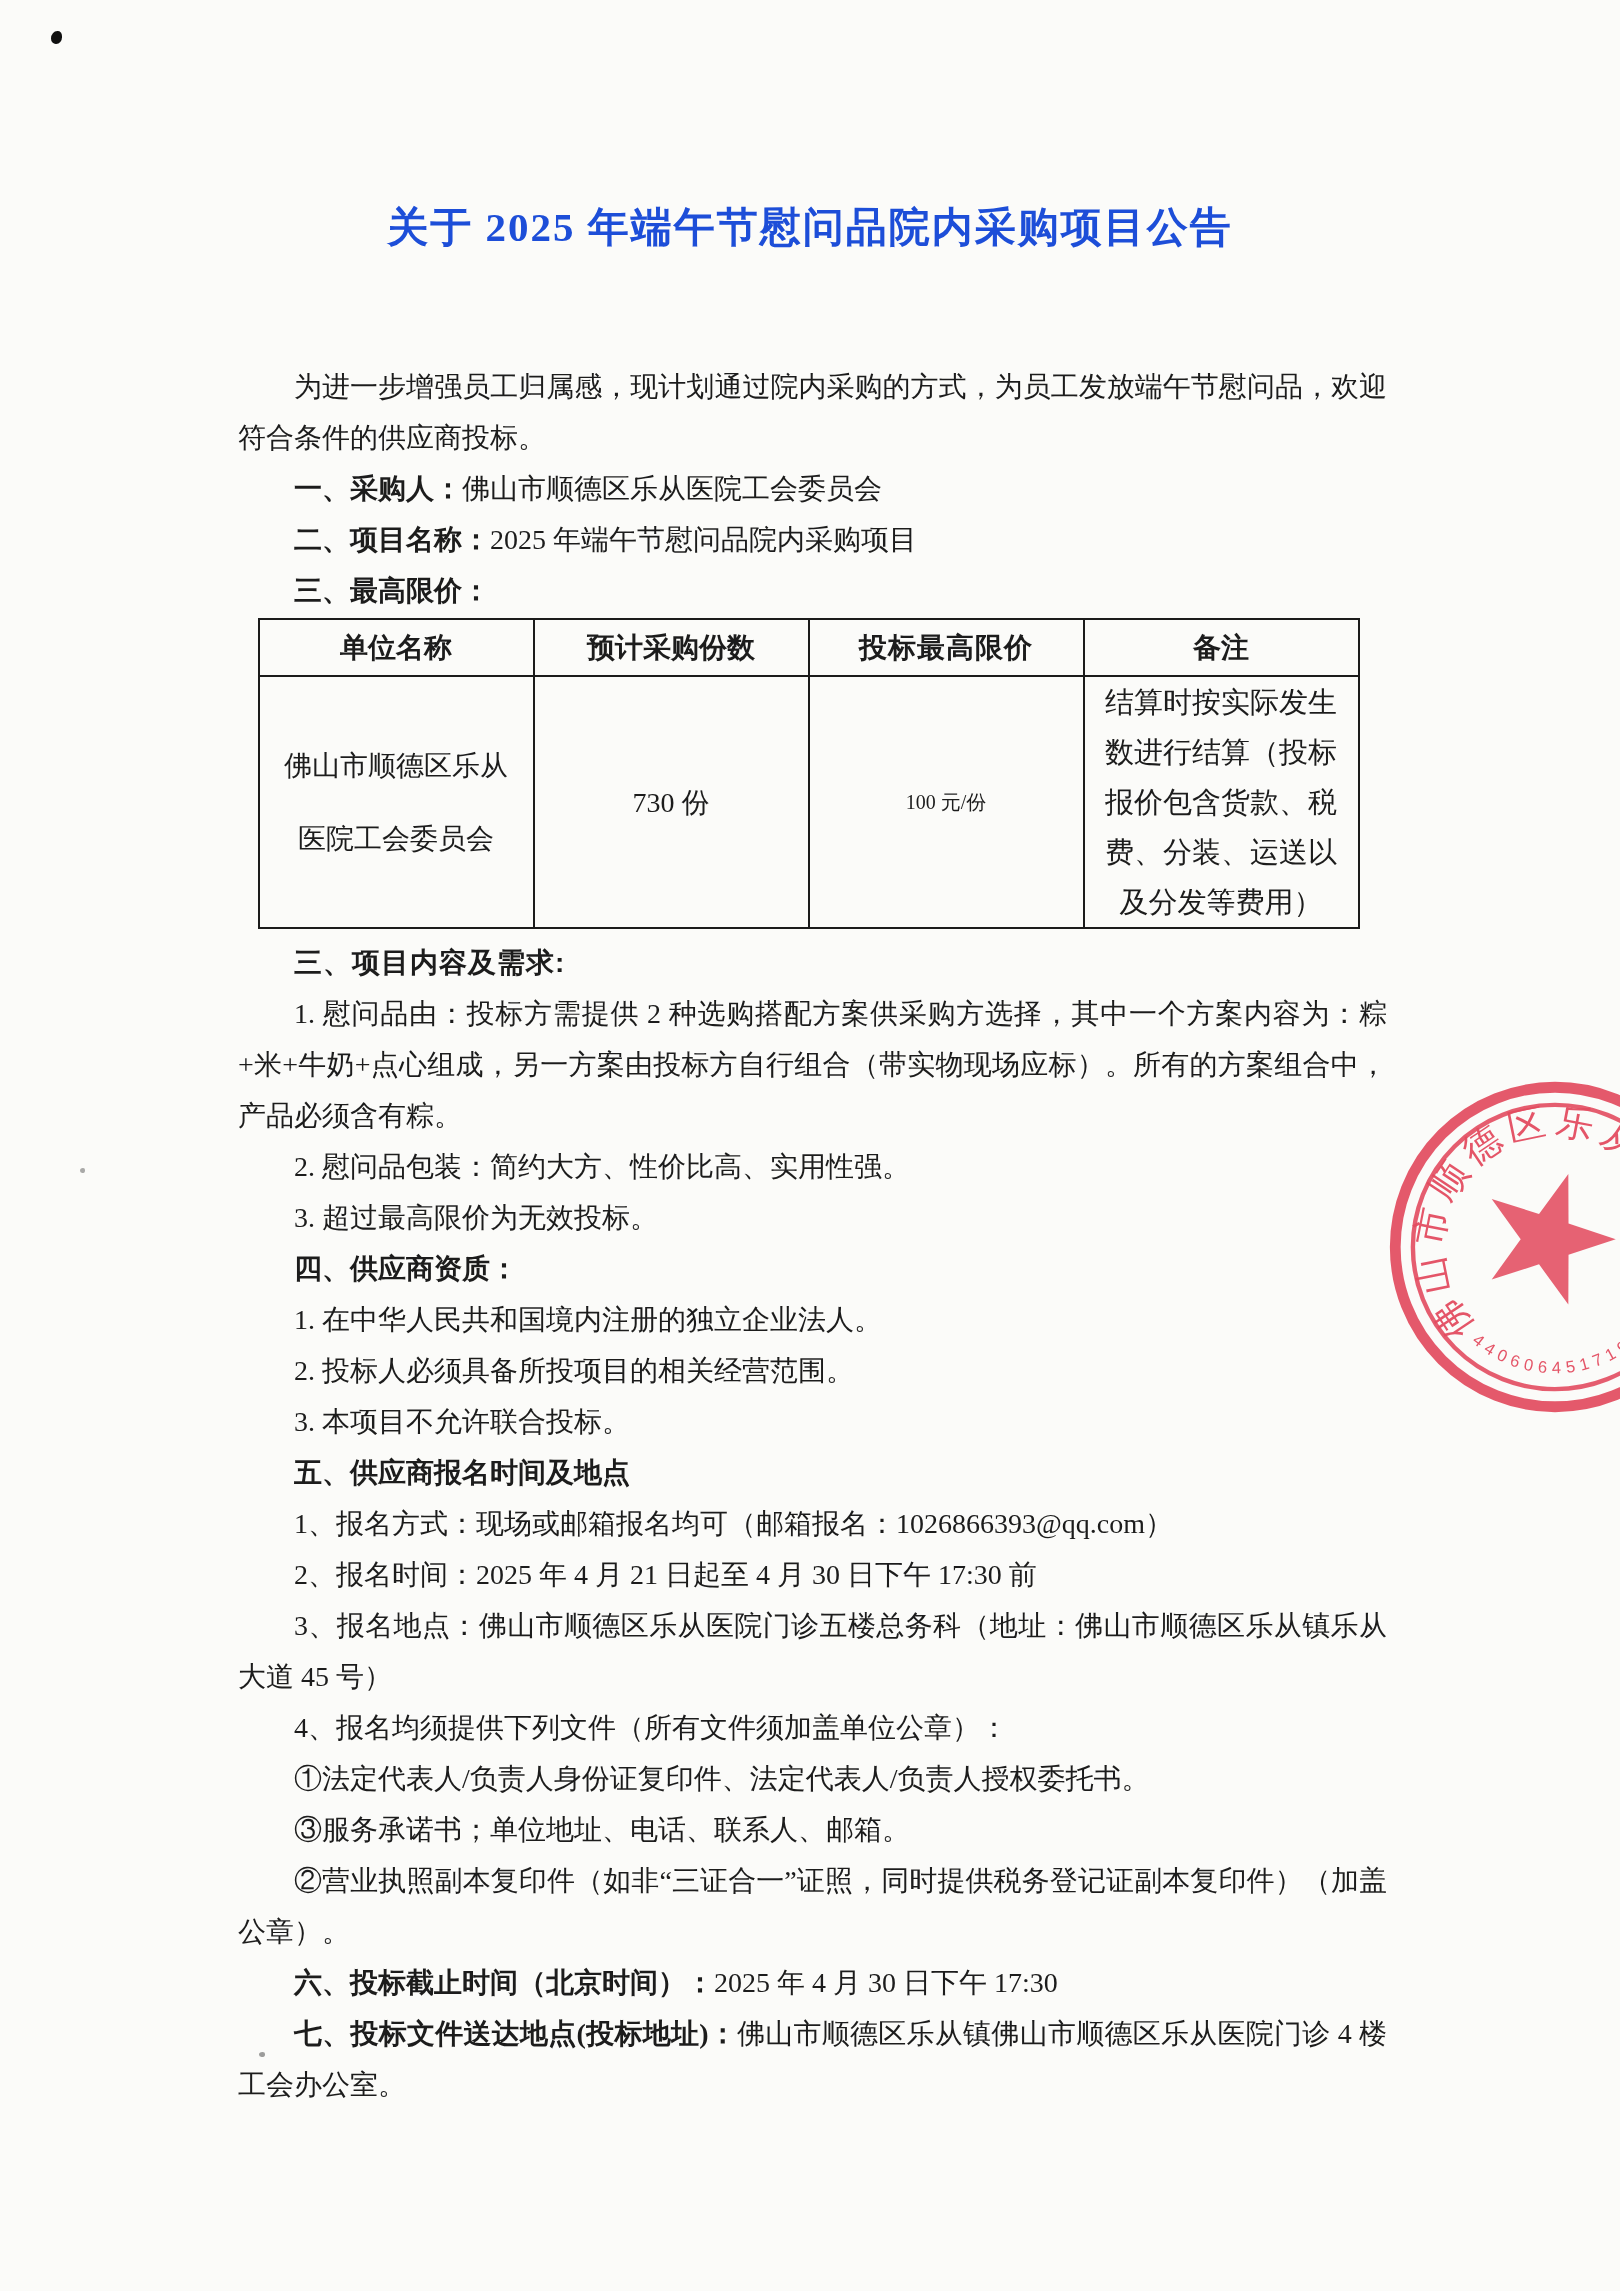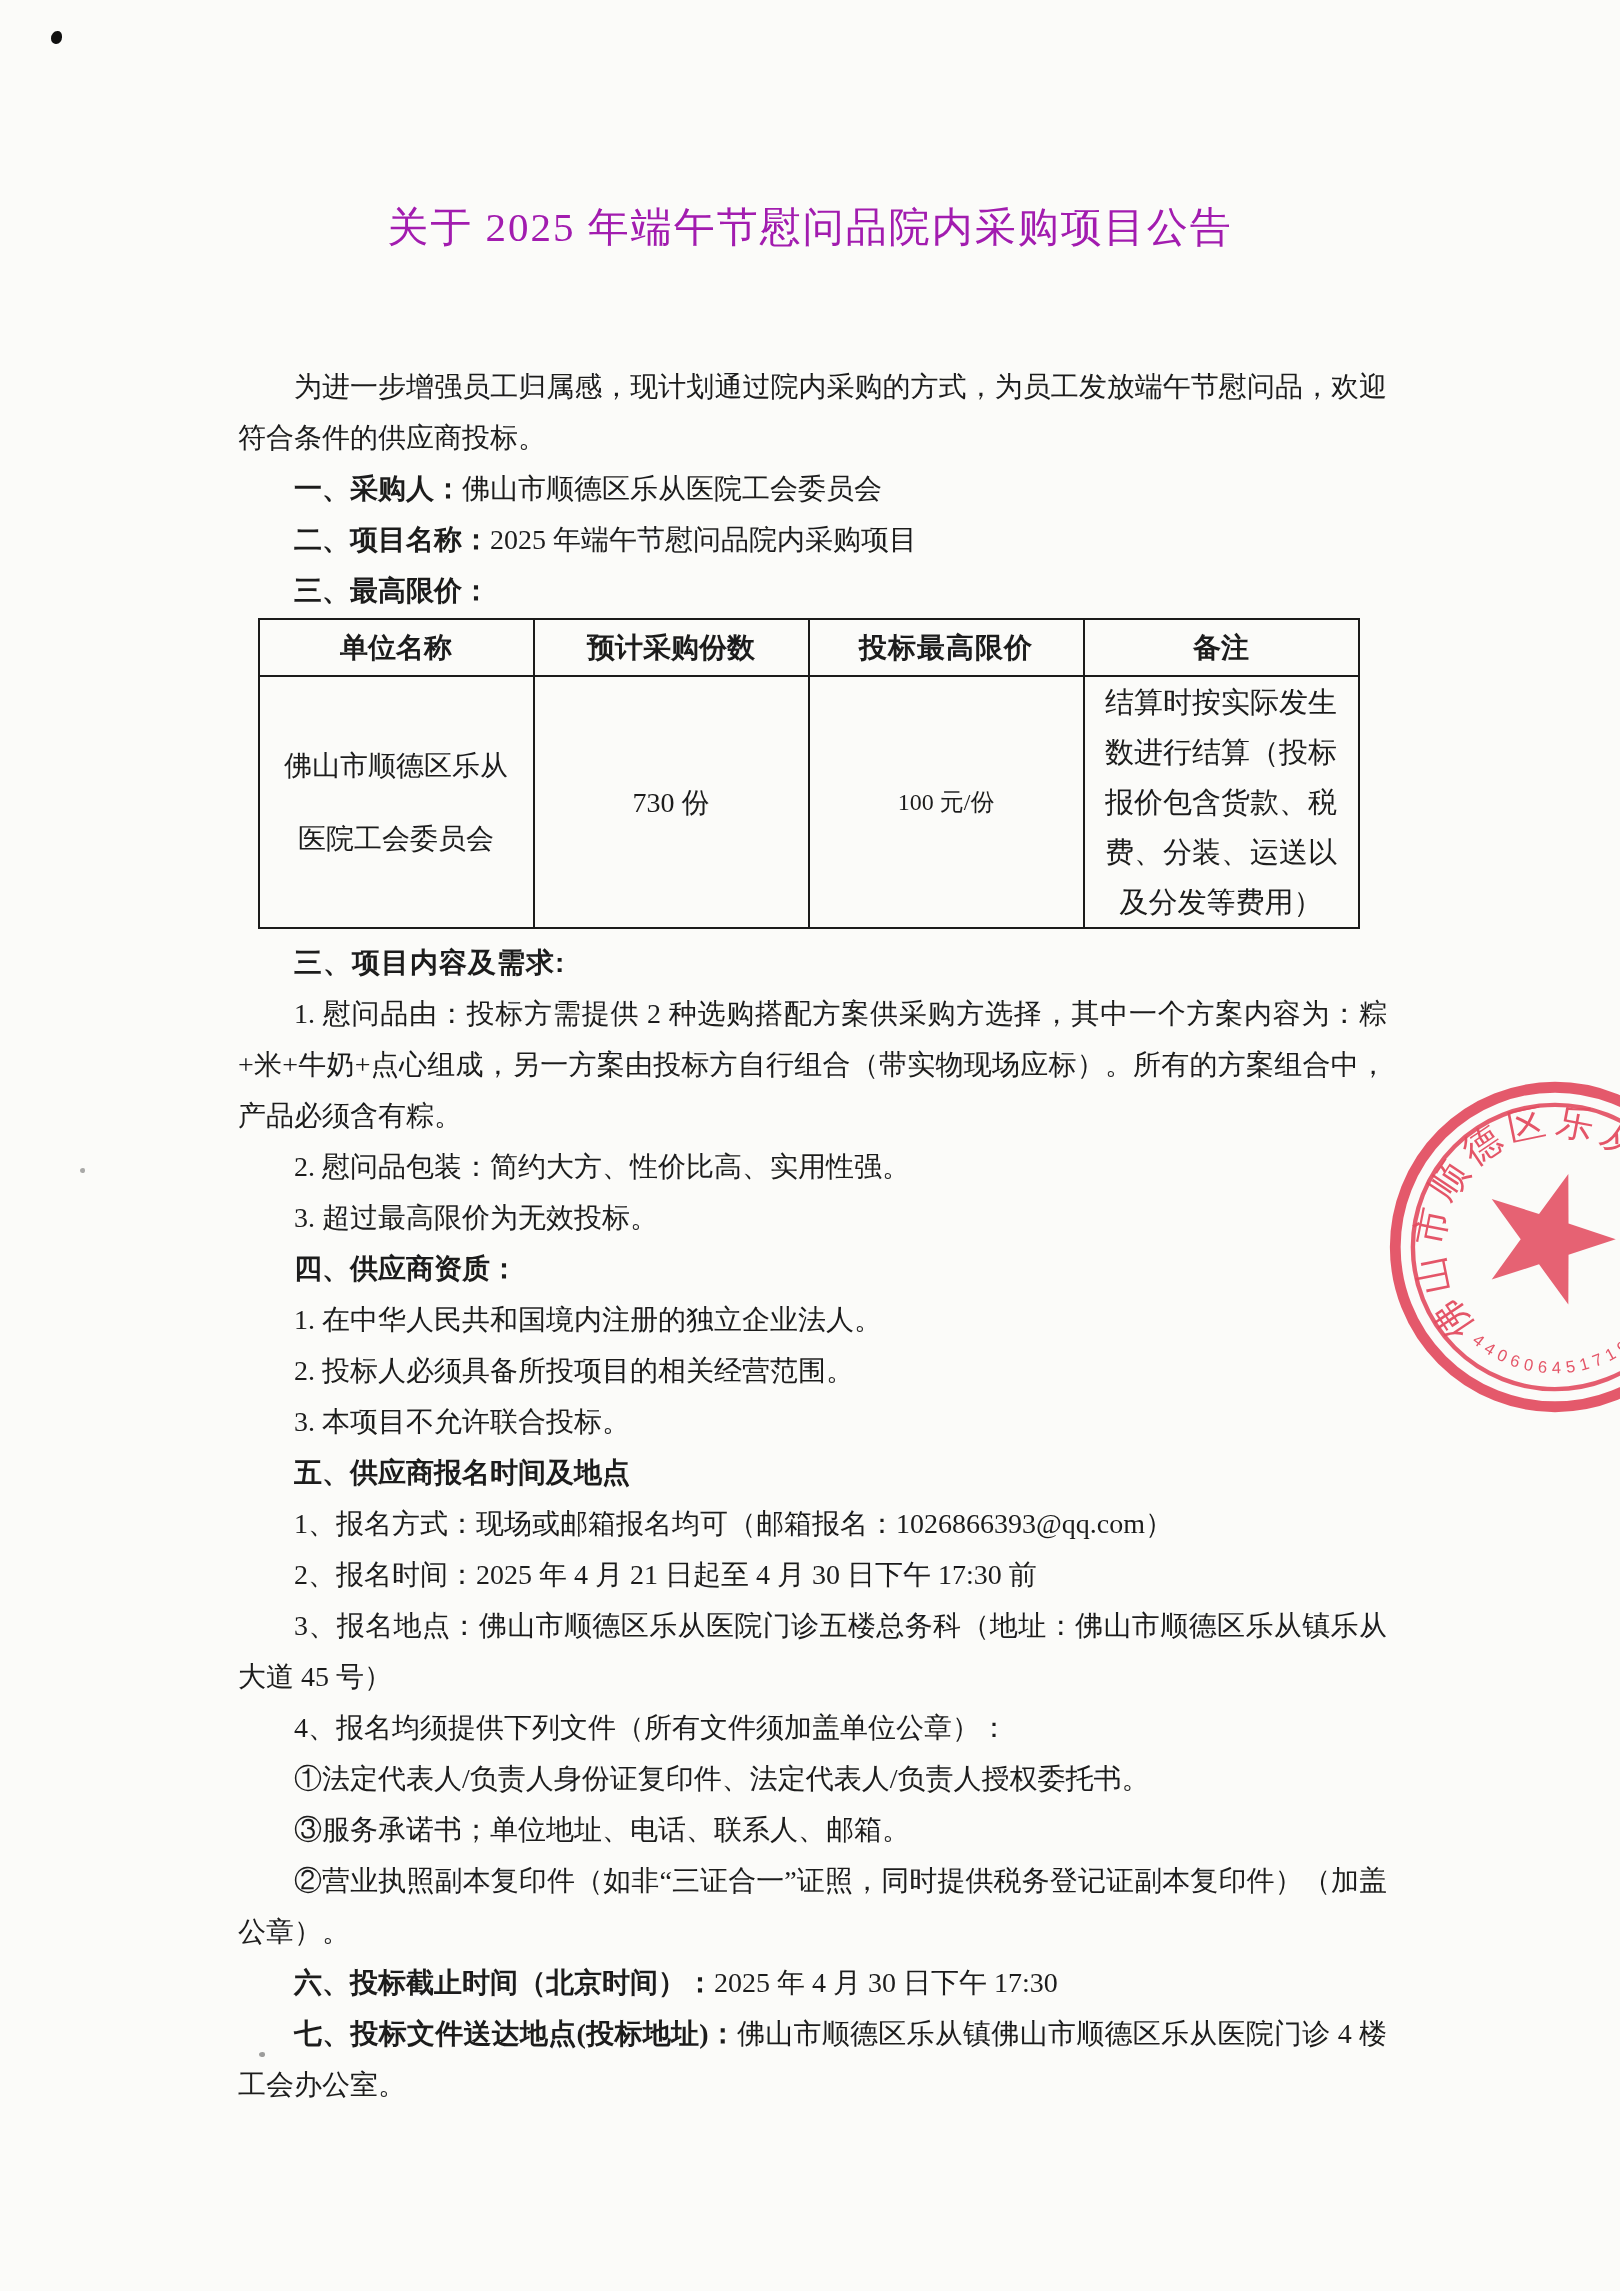--- a/index.html
+++ b/index.html
@@ -2,21 +2,21 @@
 <html><head>
 <meta charset="utf-8">
 <style>
   html,body{margin:0;padding:0;background:#e8e8e8;}
   .page{
     position:relative;width:1620px;height:2292px;background:#fbfbf9;
     overflow:hidden;font-family:"Liberation Serif",serif;color:#1c1c1c;
   }
   .title{
     position:absolute;top:200px;left:0;width:100%;text-align:center;
-    font-size:41px;font-weight:normal;letter-spacing:2px;color:#a21caf;
+    font-size:41px;font-weight:bold;letter-spacing:2px;color:#1d4ed8;
   }
   .content{
     position:absolute;left:238px;top:361px;width:1149px;
     font-size:28px;line-height:51px;text-align:justify;
   }
   .para{margin:0;text-indent:2em;}
   .b{font-weight:bold;}
   .h-sans{font-family:"Liberation Sans",sans-serif;font-weight:bold;letter-spacing:1px;}
   .h-serif{font-weight:bold;}
   table.limits{
@@ -26,21 +26,21 @@
   table.limits th,table.limits td{
     border:2px solid #1b1b1b;text-align:center;vertical-align:middle;
     padding:0 13.7px;font-weight:normal;
   }
   table.limits{border:2.9px solid #151515;}
   table.limits th{height:55px;font-weight:bold;font-size:28px;line-height:33px;}
   th.heavy{font-family:"Liberation Sans",sans-serif;font-size:29px;letter-spacing:1px;}
   table.limits td{height:212px;}
   td.unit{width:325px;line-height:73px;font-size:28px;}
   td.qty{width:211px;font-size:28px;}
-  td.price{width:214px;font-size:24px;}
+  td.price{width:214px;font-size:20px;}
   td.remark{
     width:352px;font-size:29px;line-height:50px;text-align:justify;
     text-align-last:center;padding:0 17.6px;
   }
   .seal{position:absolute;left:1359px;top:1051px;width:392px;height:392px;}
   .seal text{fill:#e03a50;}
   .speck{position:absolute;background:#101010;border-radius:60% 40% 55% 45%;}
   .speck1{left:51px;top:31px;width:10.8px;height:12.7px;}
   .speck2{left:80px;top:1168px;width:4.9px;height:4.9px;opacity:.35;}
   .speck3{left:259px;top:2052px;width:5.9px;height:4.9px;opacity:.4;}

